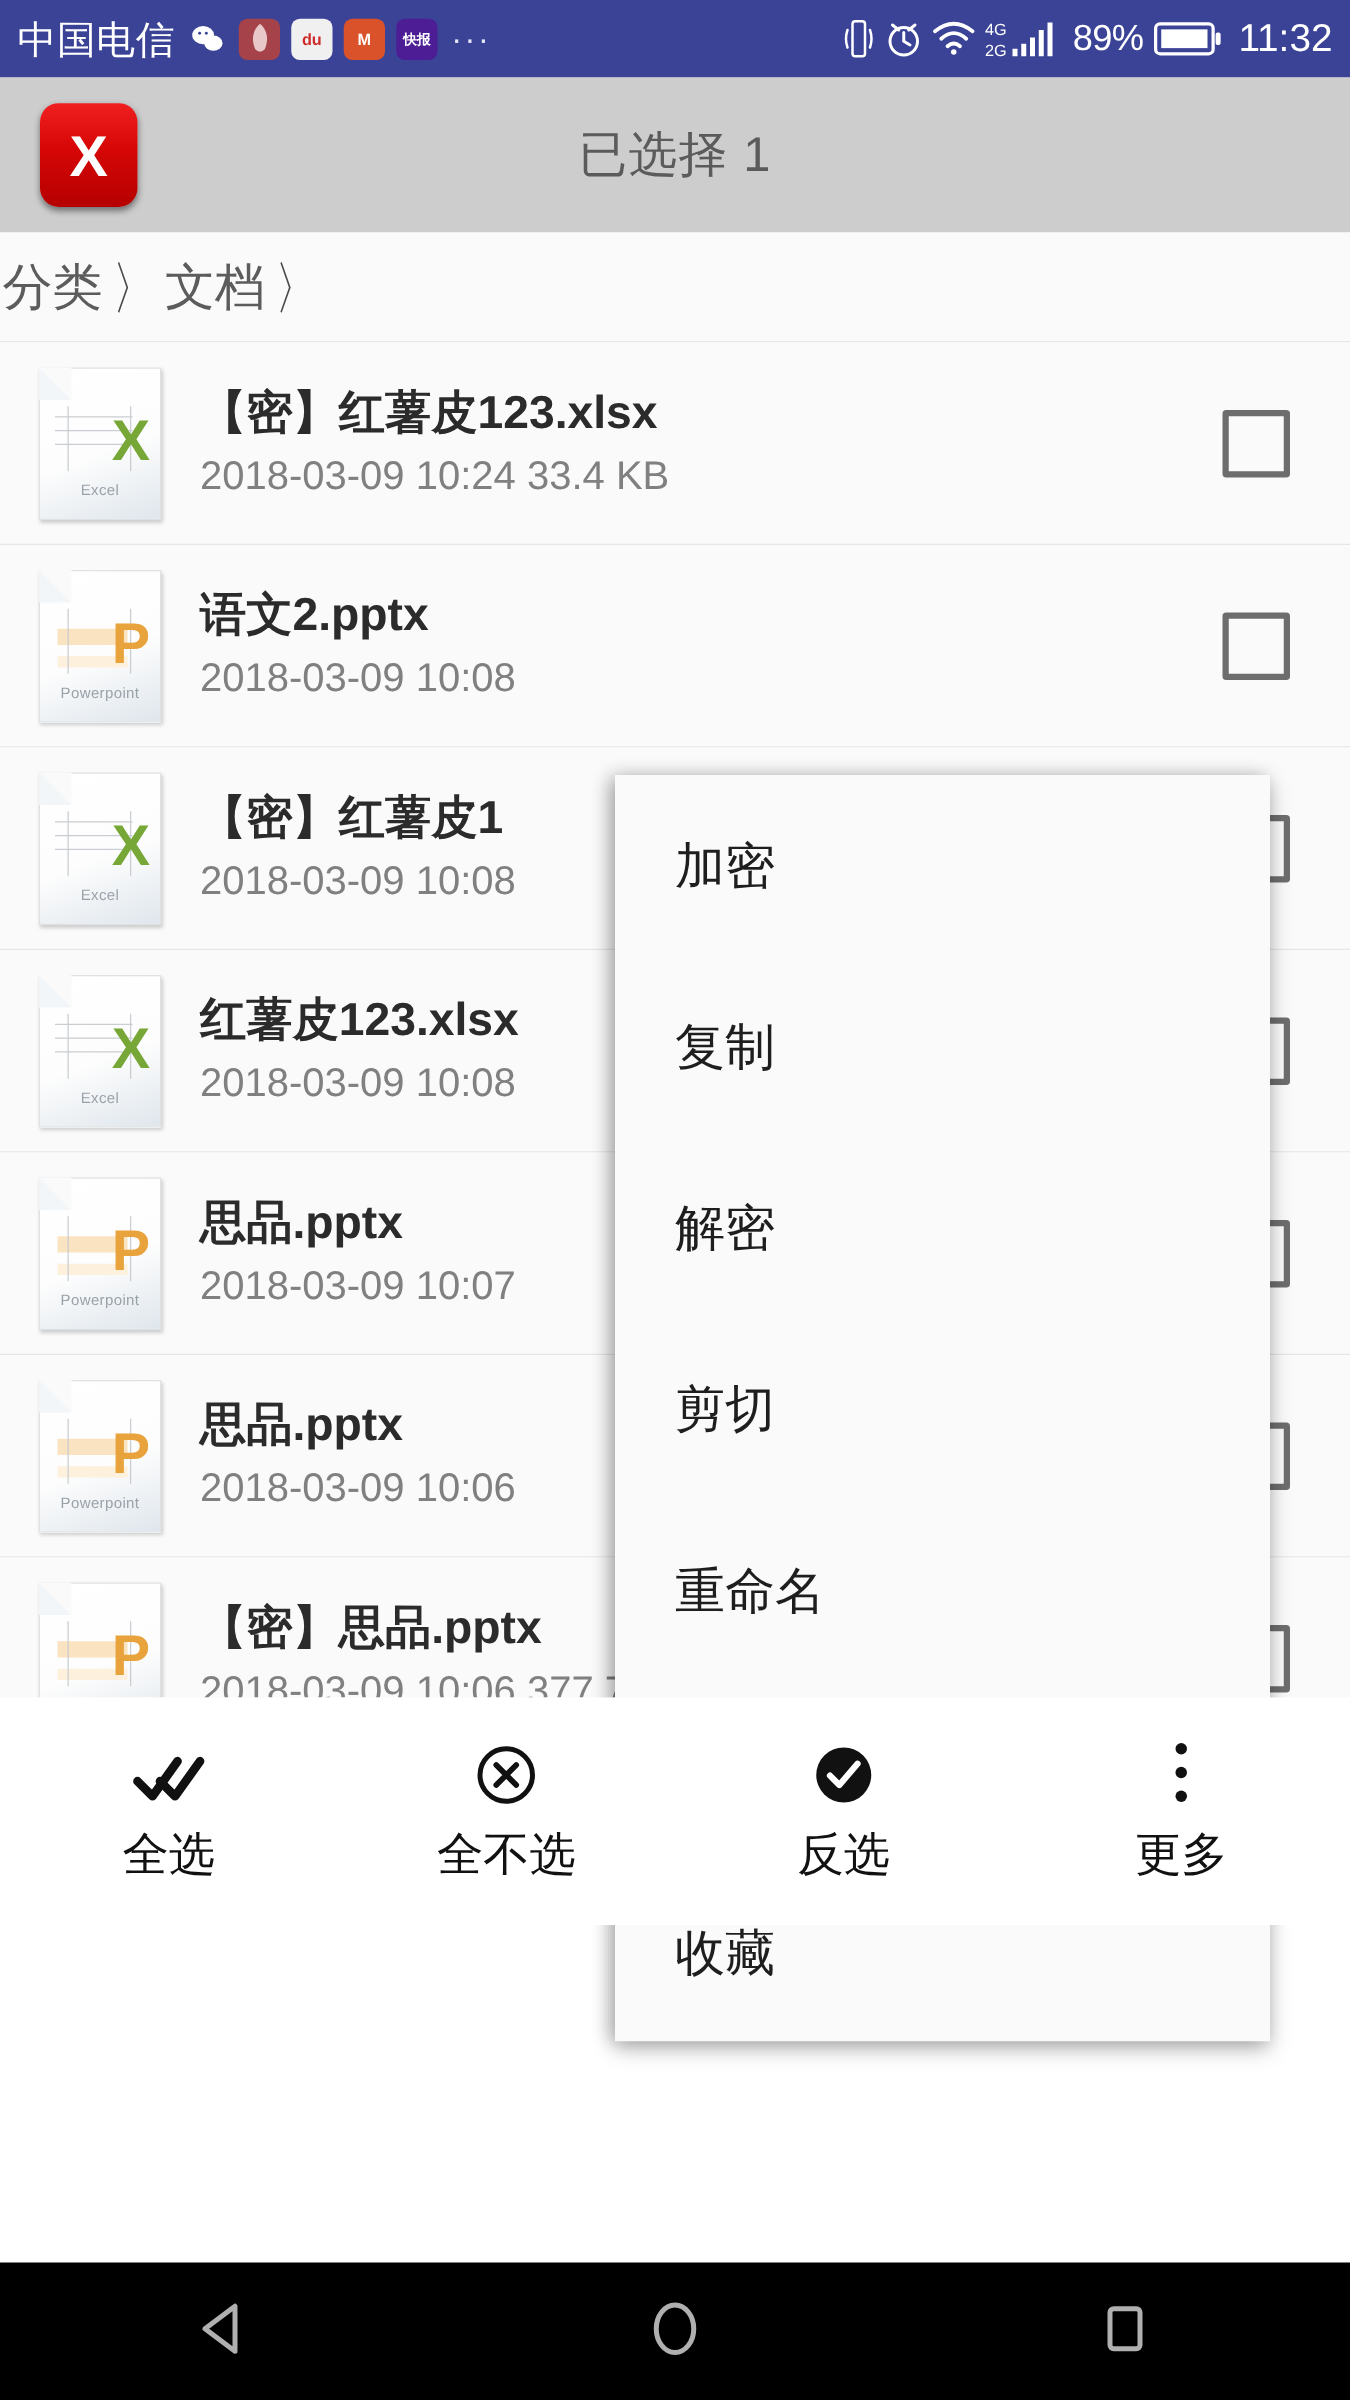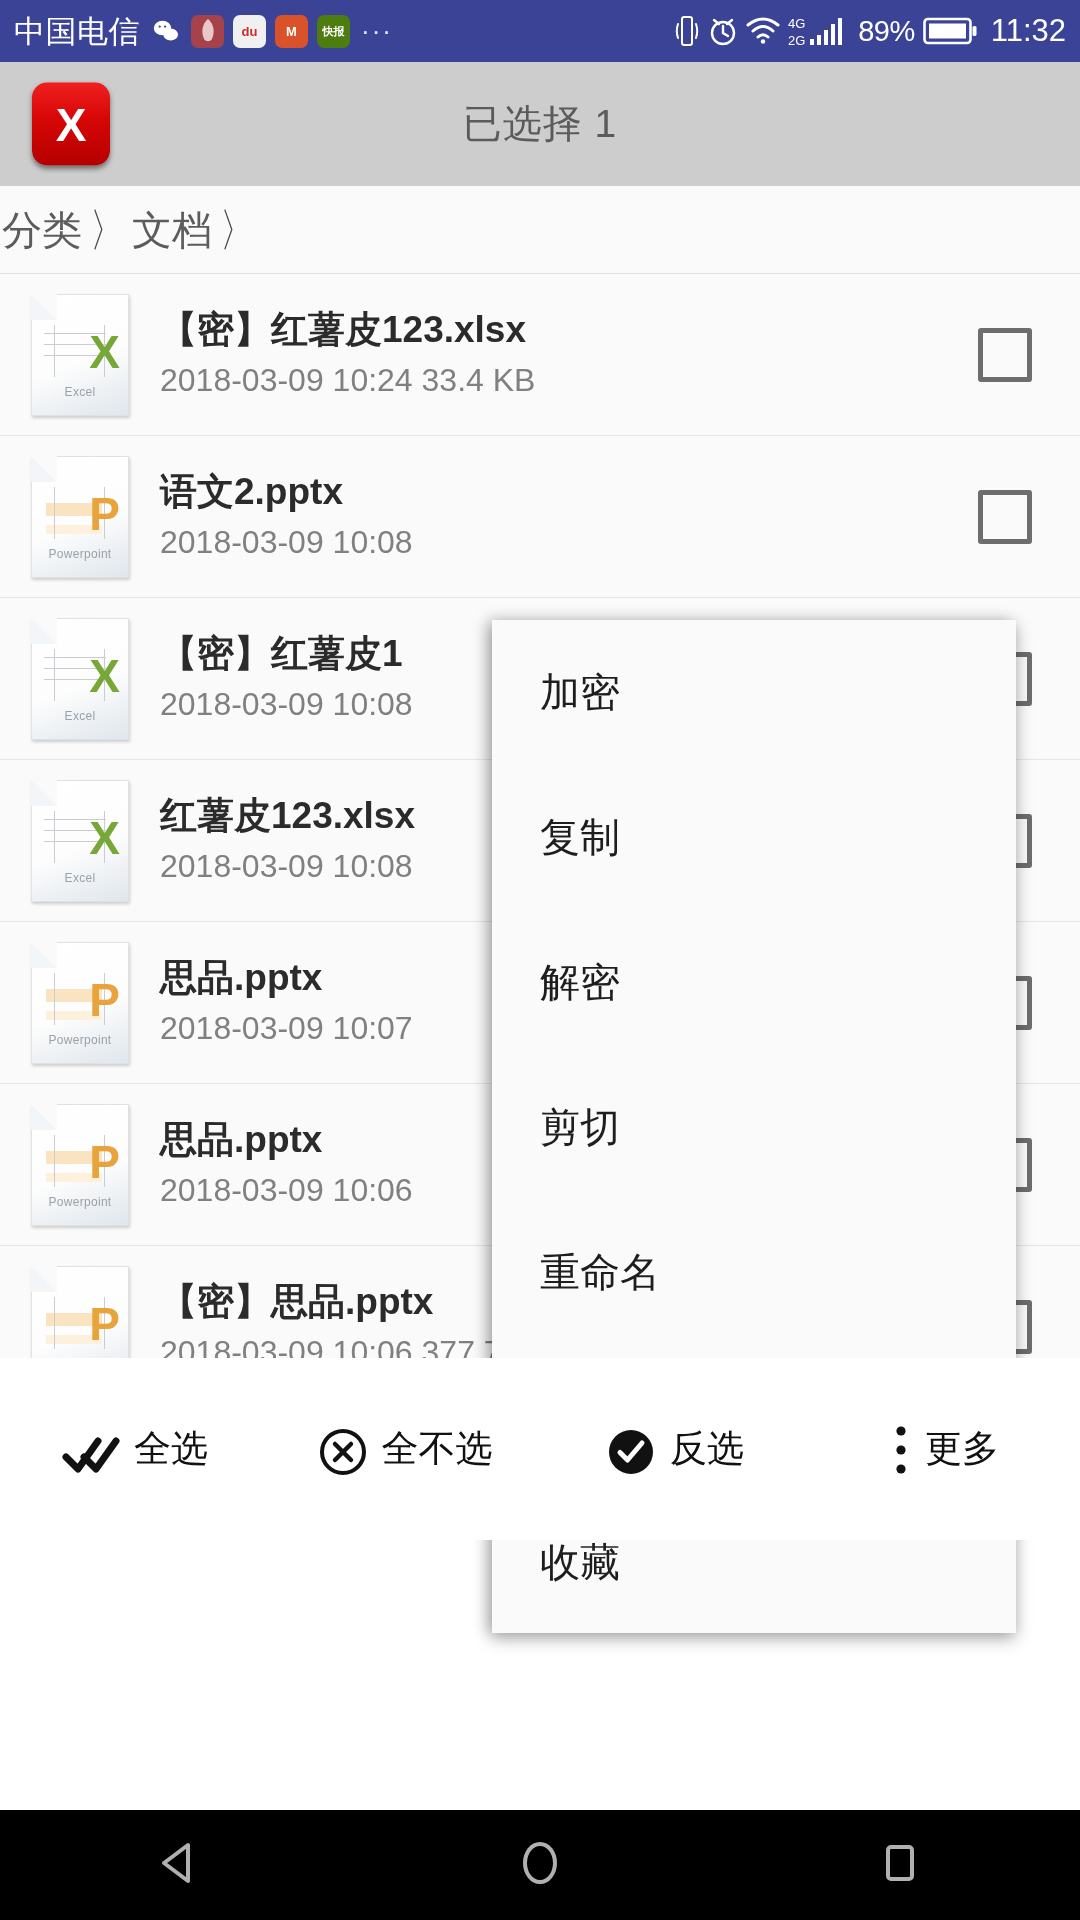--- a/index.html
+++ b/index.html
@@ -20,21 +20,21 @@
   }
   .sb-left{ display:flex; align-items:center; gap:9px; }
   .carrier{ font-size:31px; letter-spacing:0.5px; line-height:1; }
   .appicon{ width:33px; height:33px; border-radius:7px; display:flex;
             align-items:center; justify-content:center;
             font-size:13px; color:#fff; font-weight:bold; overflow:hidden;}
   .ai-wechat{ background:#3b4396; }
   .ai-a{ background:#a5424a; }
   .ai-b{ background:#f0f0f0; color:#cf2b2b; }
   .ai-c{ background:#d9522a; }
-  .ai-d{ background:#4d7c0f; font-size:11px;}
+  .ai-d{ background:#4c1d95; font-size:11px;}
   .dots3{ font-size:26px; color:#e8e8f5; letter-spacing:2px; margin-left:2px;}
   .sb-right{ display:flex; align-items:center; gap:8px; font-size:29px;}
   .sb-right svg{ display:block; }
   .batt-pct{ font-size:29px; letter-spacing:-0.5px;}
   .clock{ font-size:31px; margin-left:4px;}
 
   
   .actionbar{
     position:absolute; top:62px; left:0; width:1080px; height:124px;
     background:#cdcdcd;
@@ -122,21 +122,21 @@
   .ctxitem{
     height:145px; display:flex; align-items:center;
     padding-left:48px; font-size:40px; color:#1e1e1e;
   }
 
   
   .bottombar{
     position:absolute; left:0; top:1358px; width:1080px; height:182px;
     background:#ffffff; display:flex; z-index:30;
   }
-  .bb-item{ flex:1; display:flex; flex-direction:row; align-items:center;
+  .bb-item{ flex:1; display:flex; flex-direction:column; align-items:center;
             justify-content:center; gap:14px; }
   .bb-icon{ height:56px; display:flex; align-items:flex-end; justify-content:center;}
   .bb-label{ font-size:37px; color:#111111; }
 
   
   .navbar{
     position:absolute; left:0; top:1810px; width:1080px; height:110px;
     background:#000000; display:flex; align-items:center; justify-content:space-around;
   }
   .navbtn{ width:120px; height:110px; display:flex; align-items:center; justify-content:center;}

